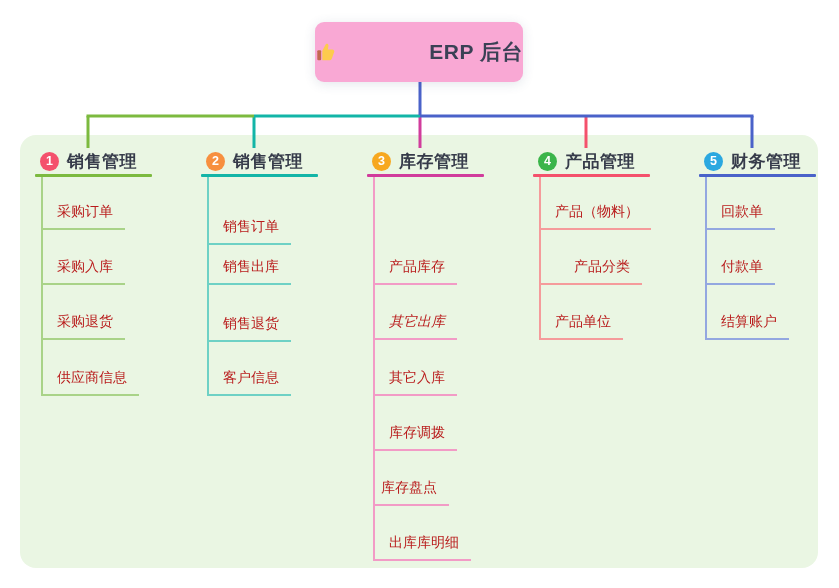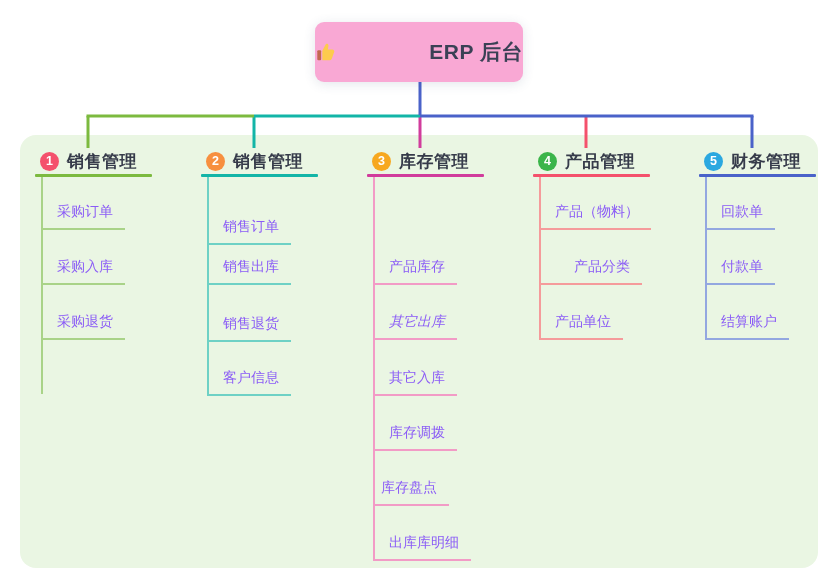--- a/index.html
+++ b/index.html
@@ -94,21 +94,21 @@
     width: fit-content;
     padding: 0 12px 7px 16px;
     display: flex;
     align-items: flex-end;
     border-bottom: 2px solid transparent;
     white-space: nowrap;
     cursor: pointer;
   }
   .child-label {
     font-size: 14px;
-    color: #8b5cf6;
+    color: #b91c1c;
   }
 </style>
 </head>
 <body>
 
 <div class="stage">
 
   <div class="panel" id="panel" style="background: rgb(234, 246, 227);"></div>
 
   <svg id="connectors">
@@ -143,20 +143,23 @@
         <div class="child-vline" style="top: 177px; height: 216.6px; background: rgb(169, 211, 136);"></div>
         <div class="child-node" style="left: 6px; top: 194px; border-bottom-color: rgb(169, 211, 136);">
           <span class="child-label">采购订单</span>
         </div>
         <div class="child-node" style="left: 6px; top: 249.2px; border-bottom-color: rgb(169, 211, 136);">
           <span class="child-label">采购入库</span>
         </div>
         <div class="child-node" style="left: 6px; top: 304.4px; border-bottom-color: rgb(169, 211, 136);">
           <span class="child-label">采购退货</span>
         </div>
+        <div class="child-node" style="left: 6px; top: 359.6px; border-bottom-color: rgb(169, 211, 136);">
+          <span class="child-label">供应商信息</span>
+        </div>
       </div>
       <div class="branch-col" style="left: 201px;">
         <div class="branch-header">
           <span class="badge" style="background: rgb(247, 143, 63);">2</span>
           <span class="branch-title">销售管理</span>
         </div>
         <div class="branch-underline" style="background: rgb(19, 181, 167);"></div>
         <div class="child-vline" style="top: 177px; height: 216.6px; background: rgb(110, 209, 197);"></div>
         <div class="child-node" style="left: 6px; top: 209px; border-bottom-color: rgb(110, 209, 197);">
           <span class="child-label">销售订单</span>

